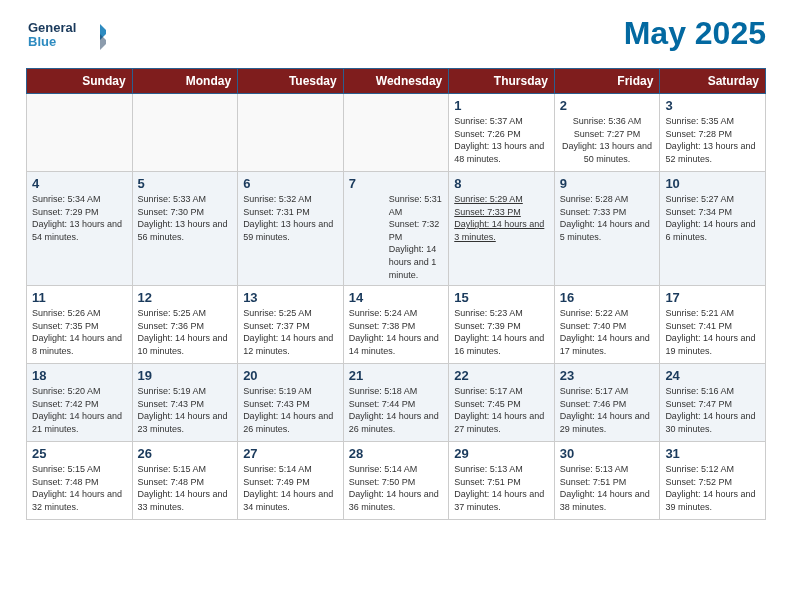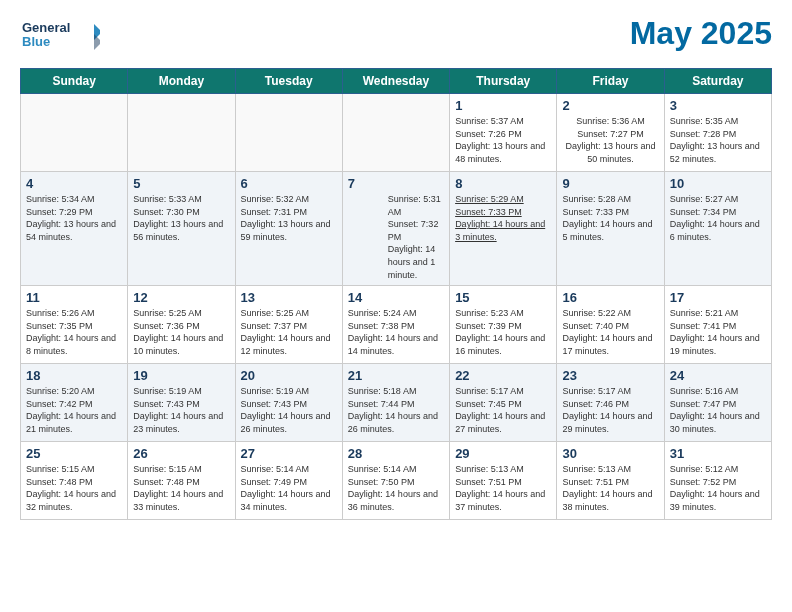--- a/index.html
+++ b/index.html
@@ -6,21 +6,21 @@
     body {
       font-family: Arial, sans-serif;
       background: #fff;
       width: 792px;
       height: 612px;
       overflow: hidden;
     }
     .page {
       width: 792px;
       height: 612px;
-      padding: 16px 20px;
+      padding: 16px 26px;
       border-radius: 12px;
     }
     .header {
       display: flex;
       justify-content: space-between;
       align-items: flex-start;
       margin-bottom: 12px;
     }
     .logo {
       display: flex;
@@ -37,26 +37,26 @@
     }
     .subtitle {
       font-size: 16px;
       color: #1a3a5c;
     }
     .calendar {
       width: 100%;
       border-collapse: collapse;
     }
     .calendar th {
-      background: #0f766e;
+      background: #7f1d1d;
       color: #fff;
       font-size: 12px;
       font-weight: bold;
       padding: 5px 6px;
-      text-align: center;
+      text-align: right;
       border: 1px solid #2a5f8f;
     }
     .calendar td {
       width: calc(100% / 7);
       vertical-align: top;
       padding: 4px 5px;
       border: 1px solid #ccc;
       font-size: 9.5px;
       color: #333;
       height: 78px;

